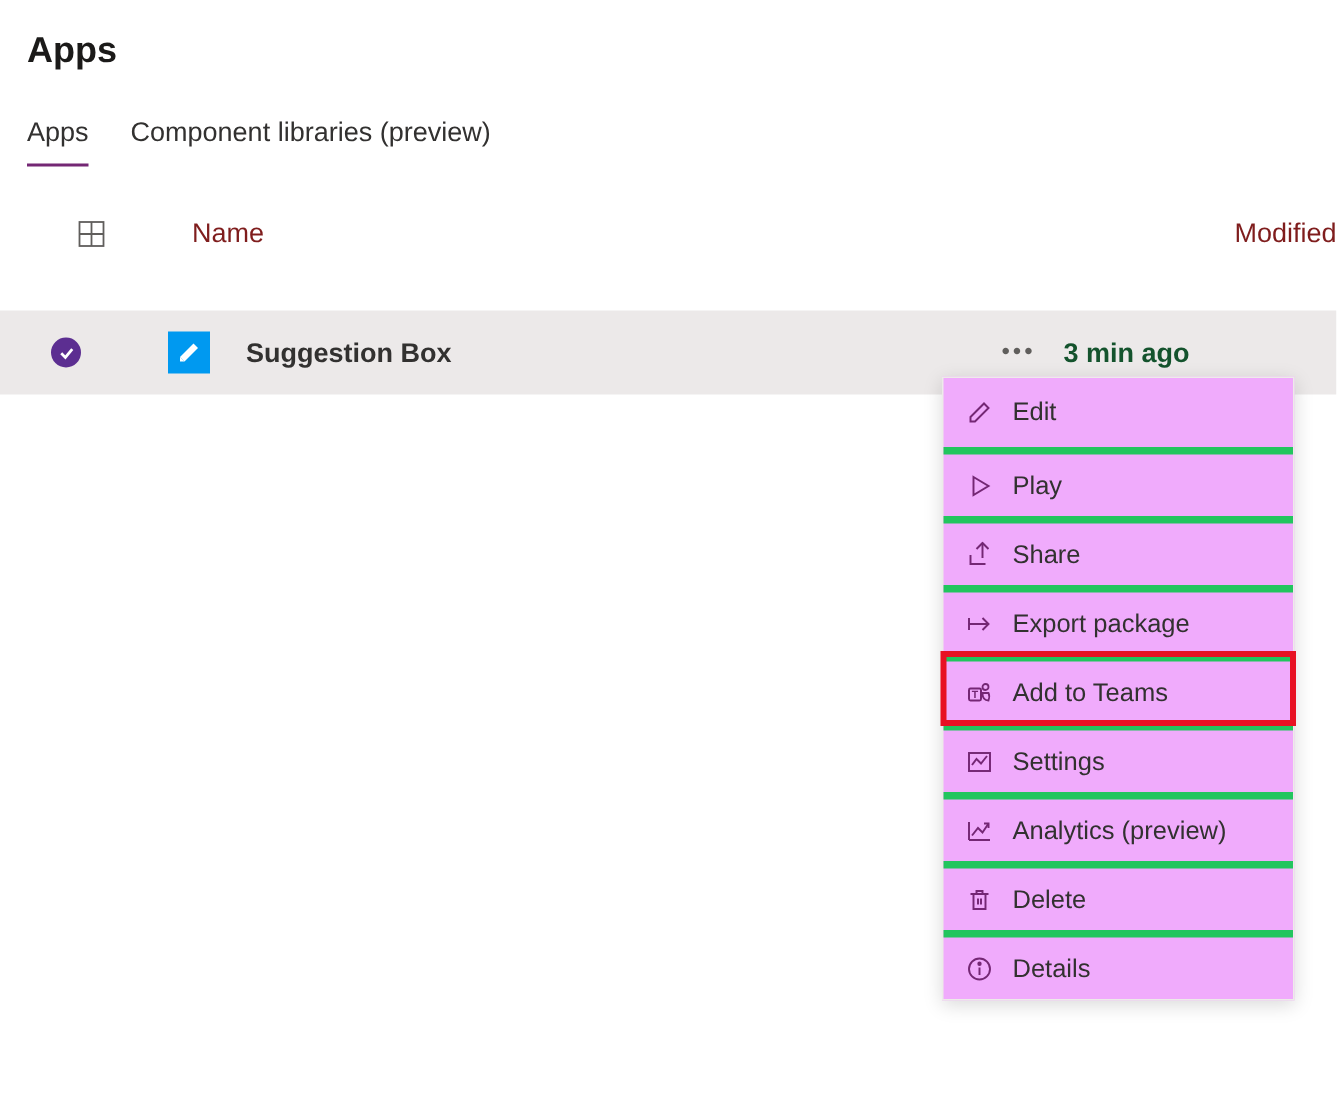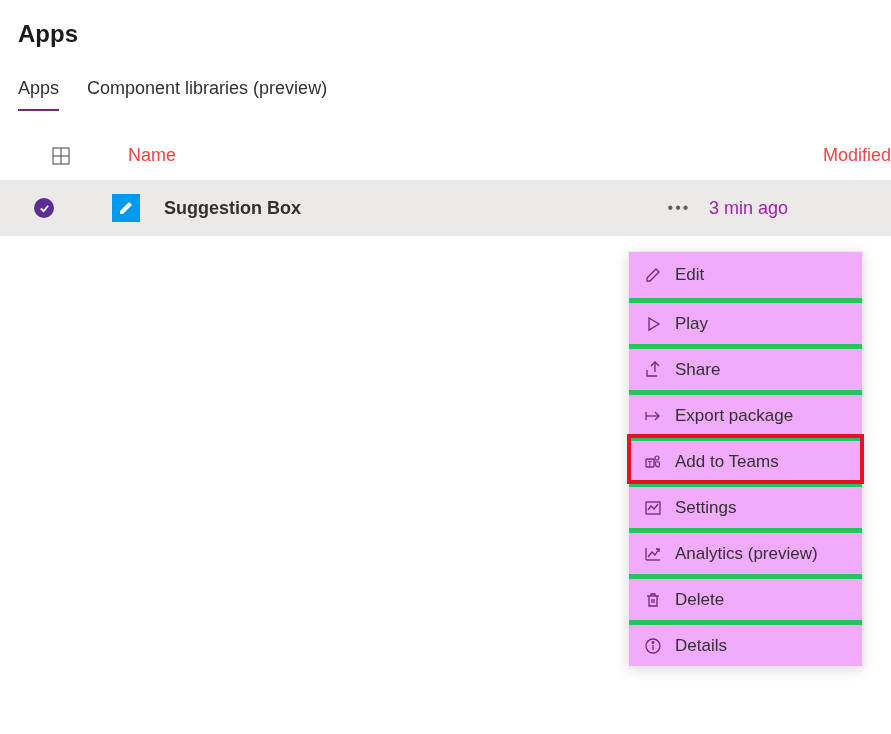--- a/index.html
+++ b/index.html
@@ -36,36 +36,37 @@
     }
     .tab.active {
       border-bottom: 2px solid #742774;
       font-weight: 400;
     }
     .table-header {
       display: flex;
       align-items: center;
       padding: 34px 0 14px 0;
       font-size: 18px;
-      color: #ef4444;
+      color: #7f1d1d;
     }
     .col-check { width: 88px; display:flex; justify-content:flex-end; padding-right: 18px;}
     .col-name { flex: 1; padding-left: 40px;}
     .col-actions { width: 60px; }
     .col-modified { width: 182px; text-align: right; }
     .header-grid-icon {
       width: 18px;
       height: 18px;
     }
     .row {
       display: flex;
       align-items: center;
       background: #ece9e9;
       height: 56px;
       font-size: 18px;
+      margin-top: 27px;
     }
     .check-circle {
       width: 20px;
       height: 20px;
       border-radius: 50%;
       background: #5c2e91;
       display: flex;
       align-items: center;
       justify-content: center;
       margin-left: 34px;
@@ -87,21 +88,22 @@
     .more-dots {
       width: 60px;
       text-align: center;
       cursor: pointer;
       color: #605e5c;
       letter-spacing: 2px;
       font-size: 16px;
     }
     .modified-cell {
       width: 182px;
-      color: #a21caf;
+      color: #14532d;
+      font-weight: bold;
     }
     .context-menu {
       position: absolute;
       top: 251px;
       left: 628px;
       width: 235px;
       background: #f0abfc;
       box-shadow: 0 3px 12px rgba(0,0,0,0.15);
       border: 1px solid #edebe9;
     }

